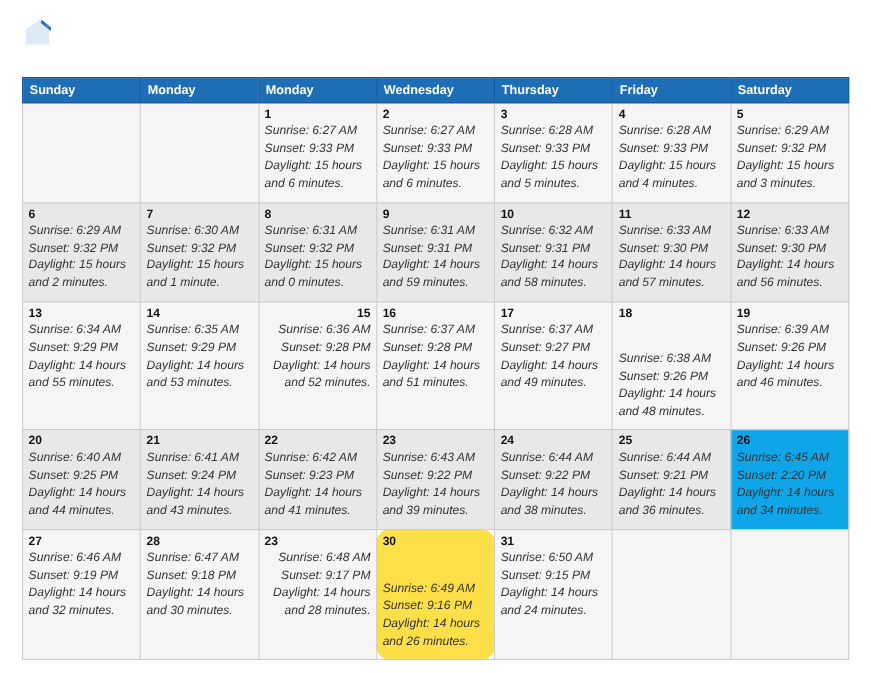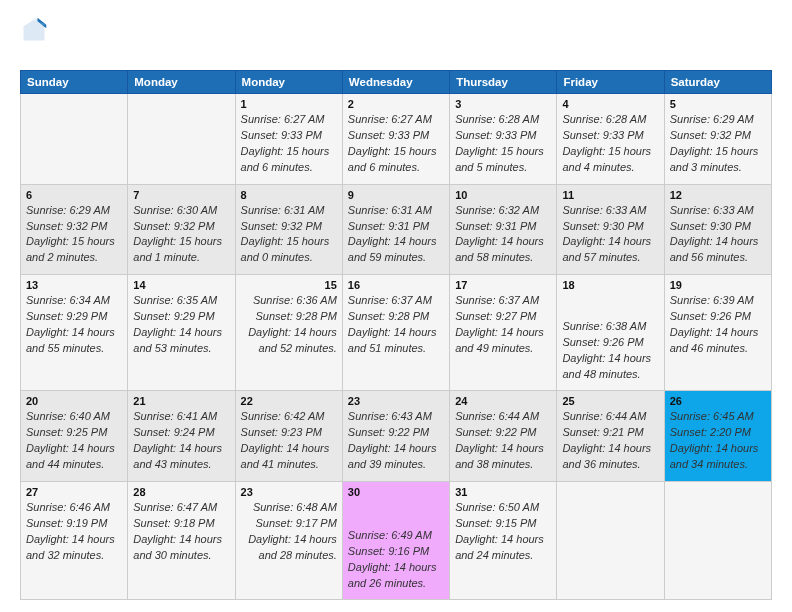--- a/index.html
+++ b/index.html
@@ -340,21 +340,21 @@
 Daylight: 14 hours
 and 30 minutes.</div>
           </td>
           <td style="background: rgb(245, 245, 245);">
             <span class="day-number">23</span>
             <div class="day-info" style="white-space: pre-line; text-align: right;">Sunrise: 6:48 AM
 Sunset: 9:17 PM
 Daylight: 14 hours
 and 28 minutes.</div>
           </td>
-          <td style="background: #f0abfc;">
+          <td style="background: #fde047; border-radius: 13px;">
             <span class="day-number">30</span>
             <div class="day-info" style="white-space: pre-line; margin-top: 30px;">Sunrise: 6:49 AM
 Sunset: 9:16 PM
 Daylight: 14 hours
 and 26 minutes.</div>
           </td>
           <td style="background: rgb(245, 245, 245);">
             <span class="day-number">31</span>
             <div class="day-info" style="white-space: pre-line;">Sunrise: 6:50 AM
 Sunset: 9:15 PM

